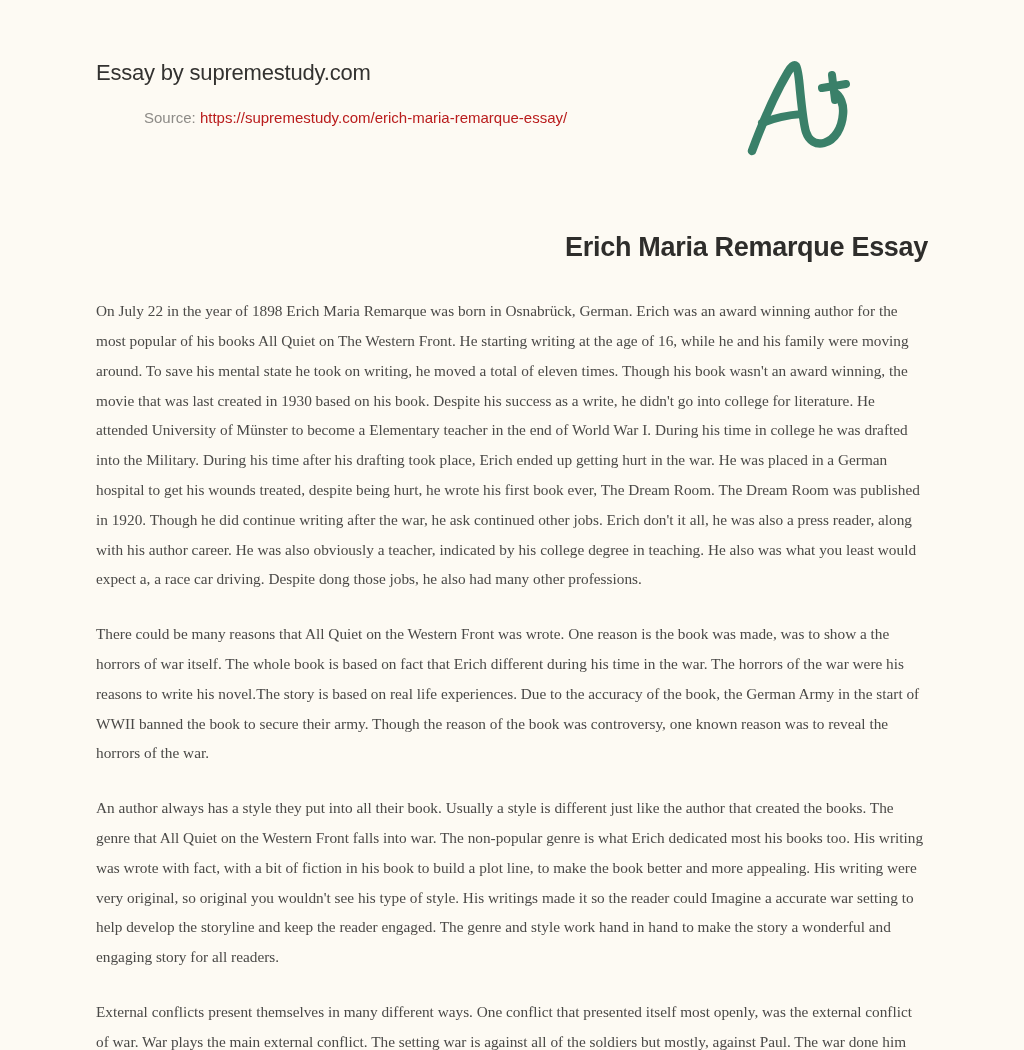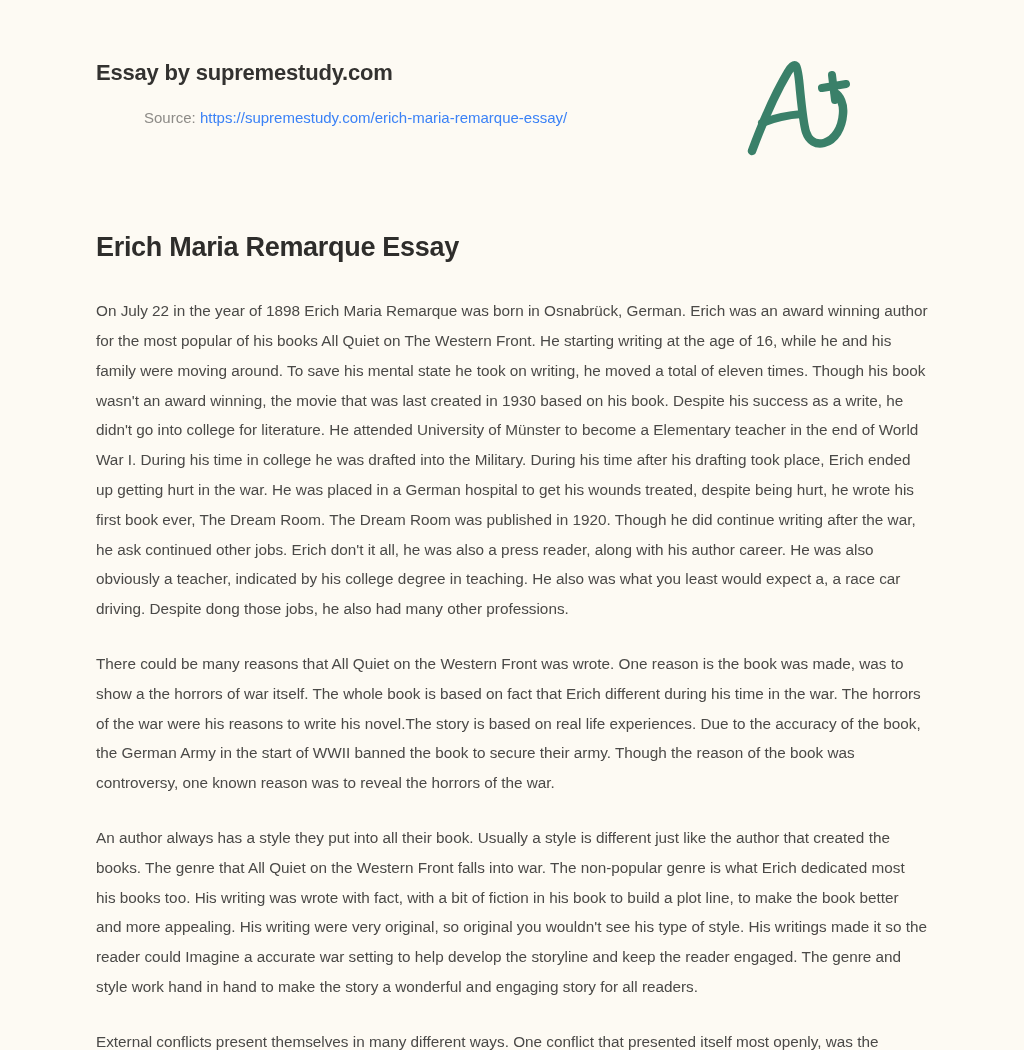--- a/index.html
+++ b/index.html
@@ -25,42 +25,42 @@
   }
 
   
   .header {
     position: relative;
     padding-top: 60px;
   }
 
   .site-title {
     font-size: 22px;
-    font-weight: bold;
+    font-weight: normal;
     letter-spacing: -0.2px;
     color: #333230;
     margin: 0;
     line-height: 1.2;
   }
 
   .source-line {
     margin-top: 22px;
     font-size: 15px;
     color: #8d8b87;
     line-height: 1.3;
     white-space: nowrap;
   }
 
   .source-label {
     color: #8d8b87;
     margin-left: 48px;
   }
 
   .source-url {
-    color: #3b82f6;
+    color: #b91c1c;
     text-decoration: none;
   }
 
   
   .brand-logo {
     position: absolute;
     top: 48px;
     right: 62px;
     width: 130px;
     height: 120px;
@@ -77,32 +77,34 @@
     margin-top: 103px;
   }
 
   .article-title {
     font-size: 27px;
     font-weight: bold;
     letter-spacing: -0.3px;
     color: #2e2d2b;
     margin: 0 0 33px 0;
     line-height: 1.2;
+    text-align: right;
   }
 
   .article-body {
     font-size: 15.3px;
     line-height: 29.8px;
     color: #4a4947;
     max-width: 838px;
   }
 
   .article-body p {
     margin: 0 0 25px 0;
     text-align: left;
+    font-family: Liberation Serif, serif;
   }
   .article-body p:last-child {
     margin-bottom: 0;
   }
 </style>
 </head>
 <body>
 
 <div class="page">
 

